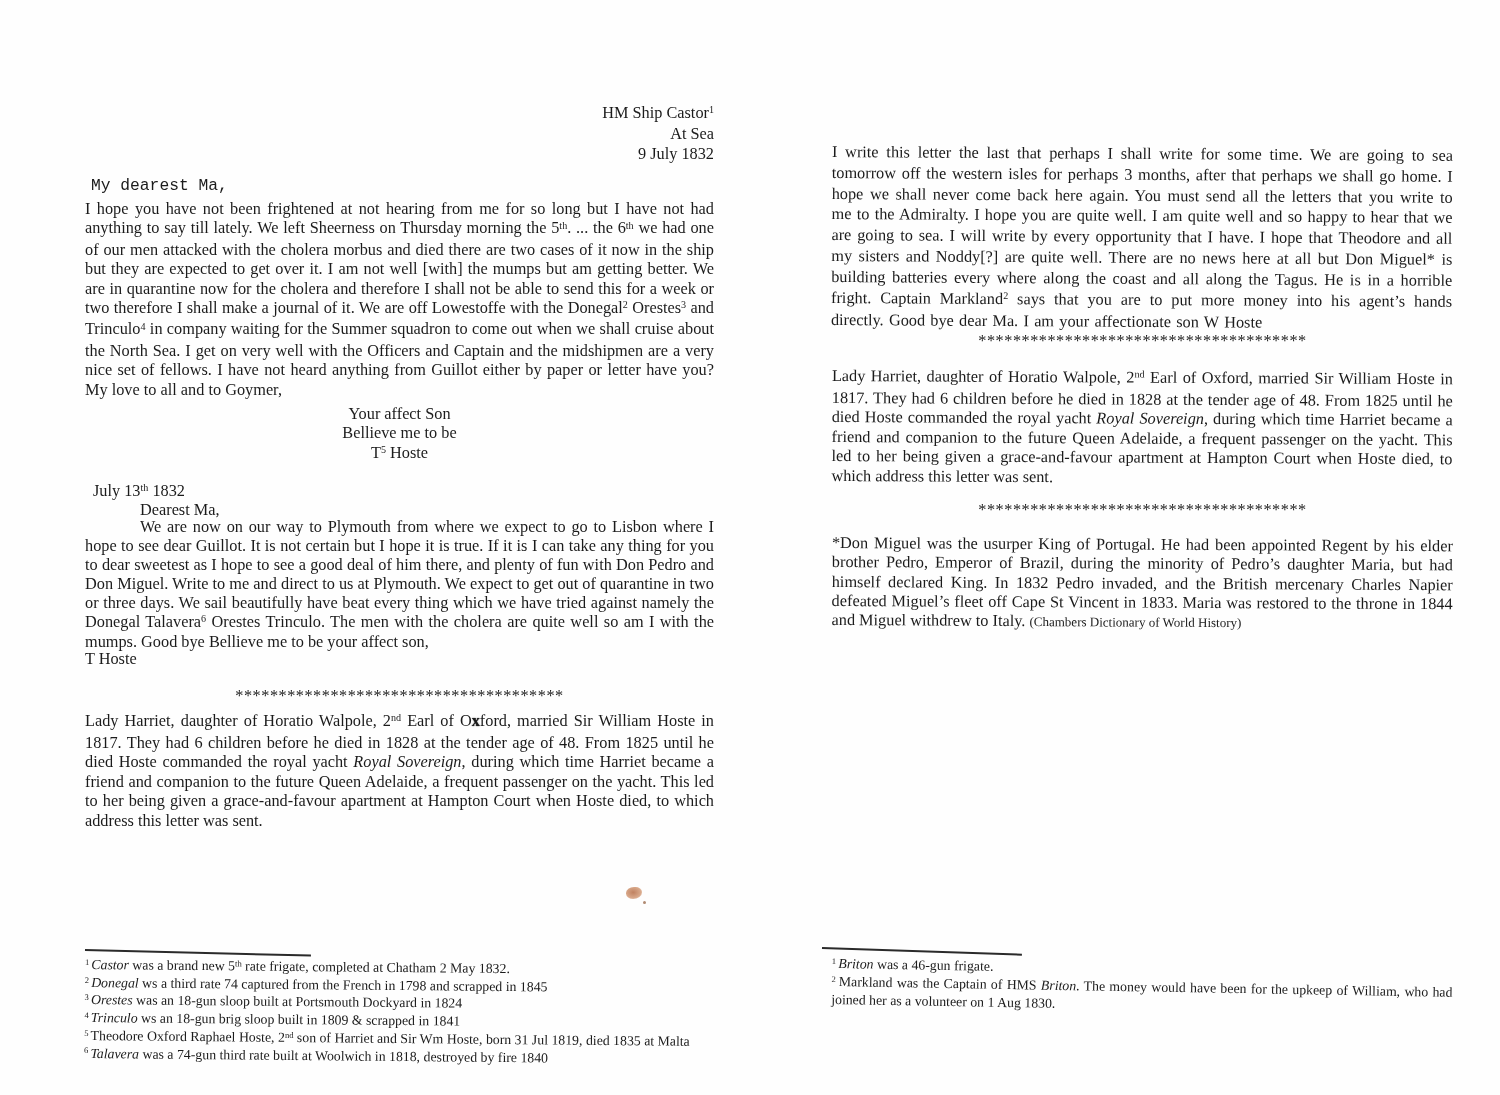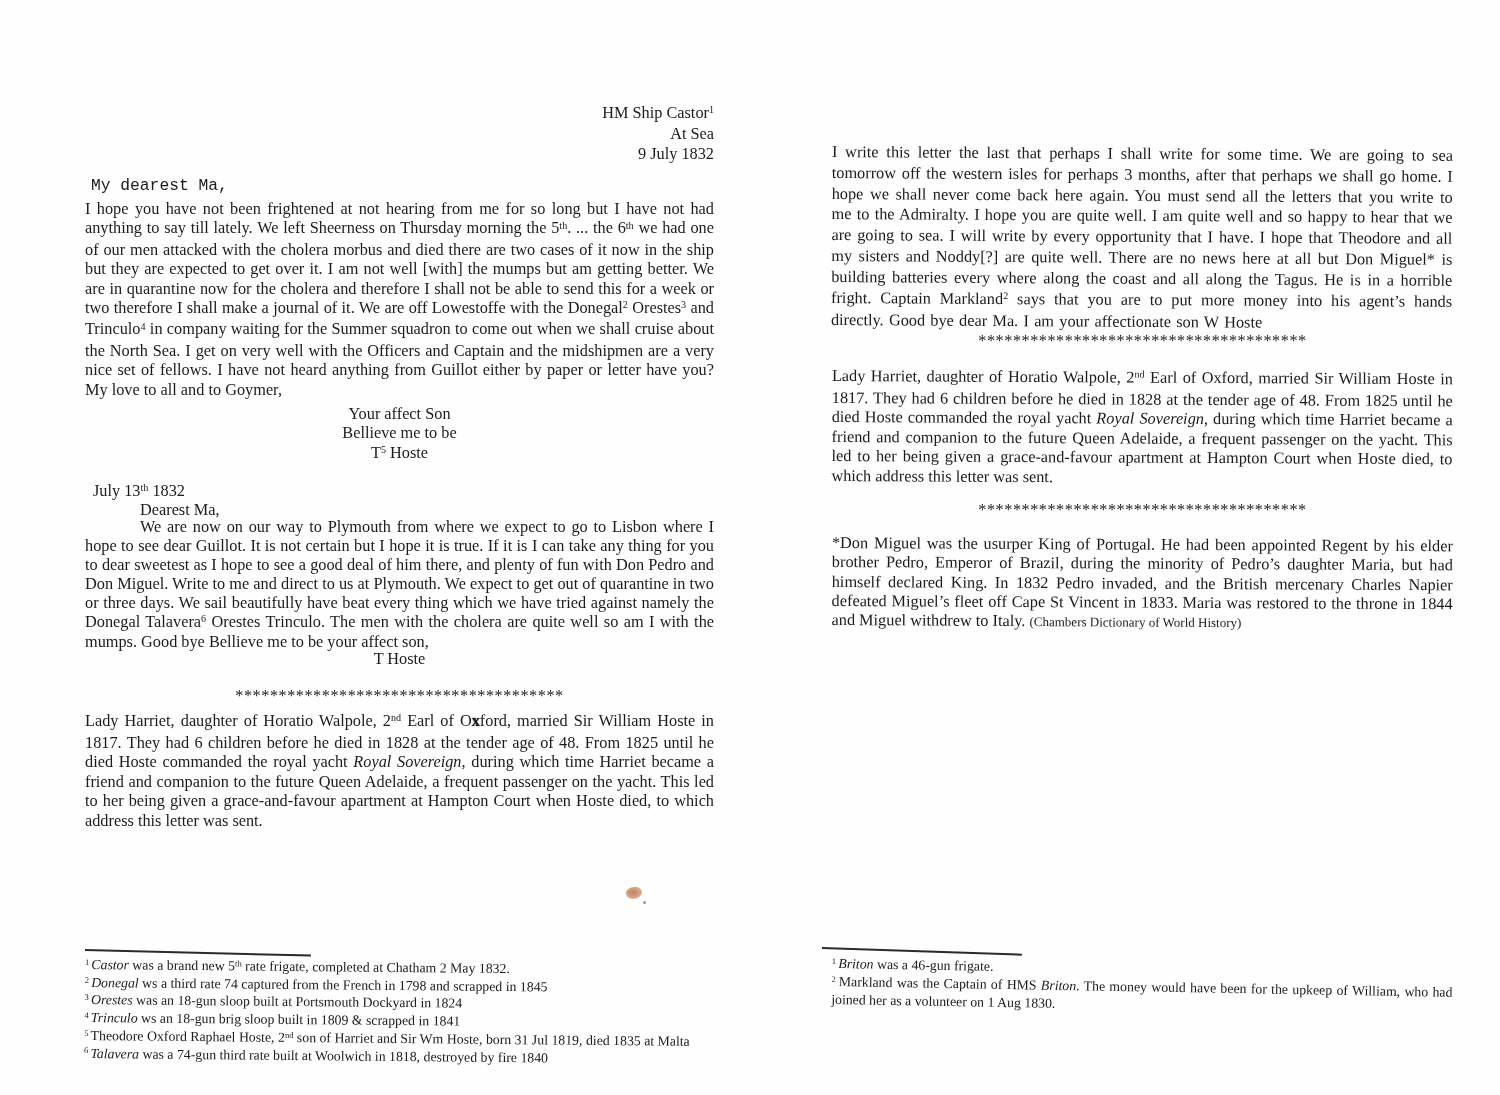--- a/index.html
+++ b/index.html
@@ -21,21 +21,21 @@
   .para { text-align: justify; margin: 0; }
 
   
   .lh-left      { top: 103px; text-align: right; line-height: 19.3px; }
   .salutation1  { top: 176px; left: 6px;  width: auto; white-space: nowrap; font-family: Liberation Mono, monospace; }
   .para1-left   { top: 199px; line-height: 19.4px; }
   .closing      { top: 404px; text-align: center; line-height: 19.4px; }
   .date2        { top: 481px; left: 2px;  width: auto; white-space: nowrap; margin-left: 6px; }
   .salutation2  { top: 500px; left: 55px; width: auto; white-space: nowrap; }
   .para2-left   { top: 518px; line-height: 18.9px; text-indent: 55px; }
-  .signature2   { top: 649px; text-align: center; }
+  .signature2   { top: 649px; }
   .sep          { text-align: center; letter-spacing: 0.5px; white-space: nowrap; }
   .sep-left     { top: 686px; }
   .lady-left    { top: 711px; line-height: 19.6px; }
   .rule         { height: 0; border-top: 2px solid #2a2a2a; }
   .rule-left    { top: 949px; width: 226px; transform: rotate(1.4deg); transform-origin: left center; }
   .fns          { font-size: 13.8px; }
   .fns-left     { top: 957px; line-height: 16.7px; transform: rotate(0.55deg); transform-origin: left top; }
   .fn           { white-space: nowrap; }
 
   

